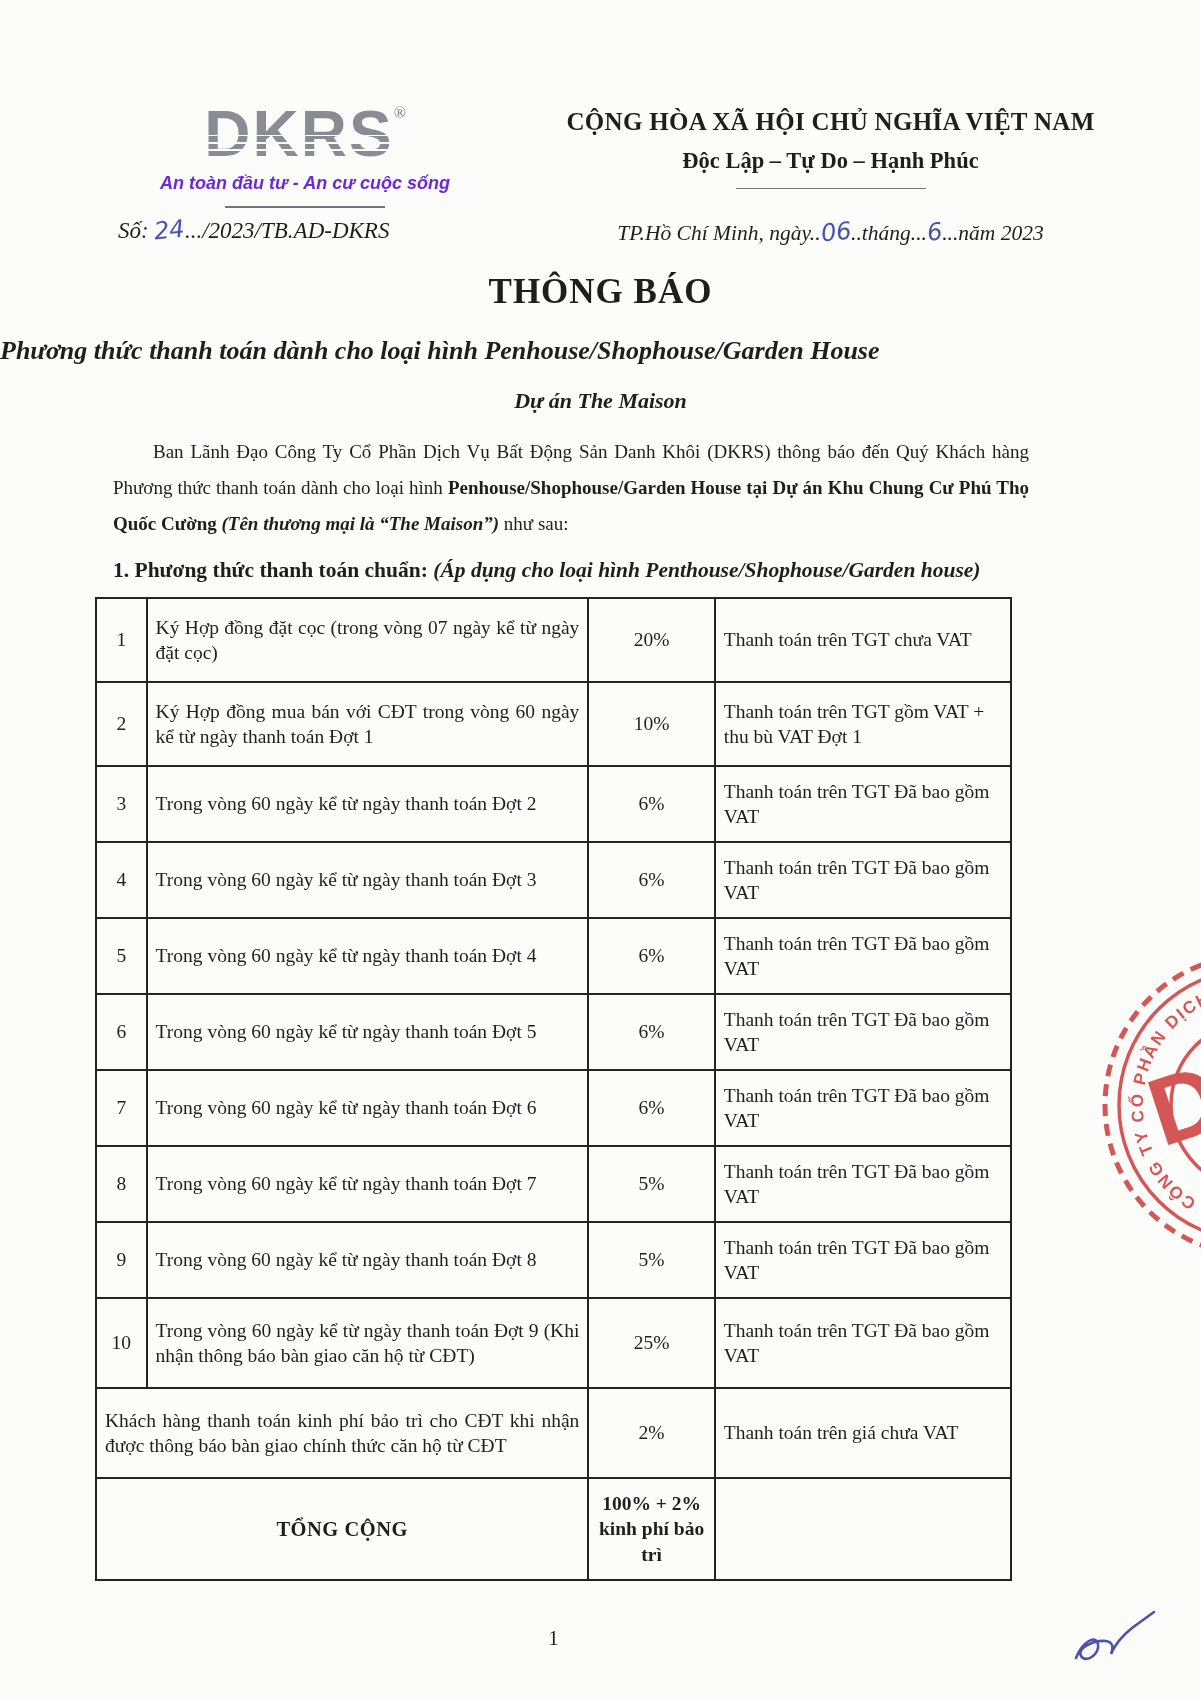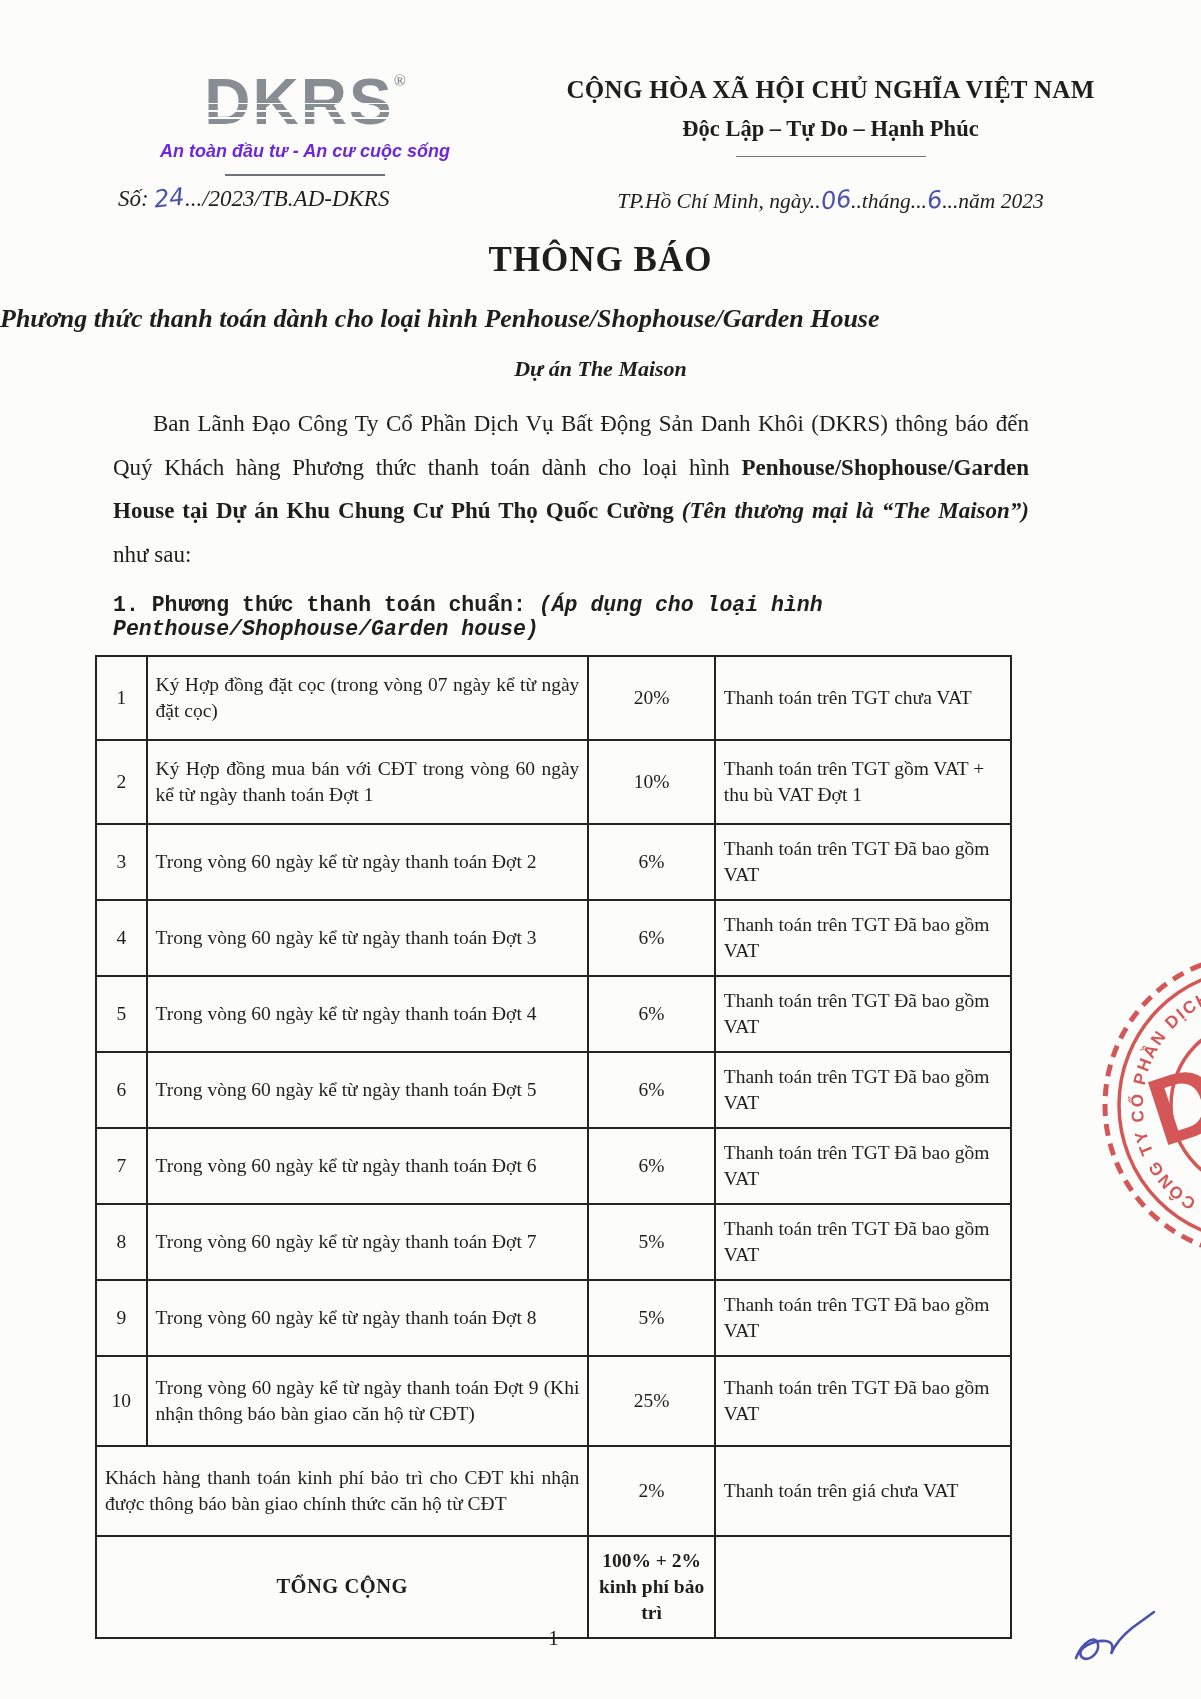--- a/index.html
+++ b/index.html
@@ -2,21 +2,21 @@
 <html><head>
 <meta charset="utf-8">
 <style>
   html,body{margin:0;padding:0;background:#e8e8e8;}
   .page{
     position:relative;width:1201px;height:1699px;margin:0 auto;
     background:#fcfcfa;overflow:hidden;color:#1e1e1e;
     font-family:"Liberation Serif","DejaVu Serif",serif;
   }
   
-  .hdr{display:flex;padding:72px 60px 0 90px;}
+  .hdr{display:flex;padding:104px 60px 0 90px;}
   .hdr-left{width:430px;text-align:center;}
   .logo-wordmark{
     display:inline-block;
     font-family:"Liberation Sans","DejaVu Sans",sans-serif;
     font-weight:bold;font-size:64px;line-height:.95;letter-spacing:2px;
     background-image:linear-gradient(#878d93 0 50%,#fdfdfd 50% 53%,#878d93 53% 62%,#fdfdfd 62% 65%,#878d93 65% 74%,#fdfdfd 74% 77%,#878d93 77% 100%);
     -webkit-background-clip:text;background-clip:text;color:transparent;
   }
   .logo-reg{font-size:16px;color:#8a9095;vertical-align:top;font-weight:bold;-webkit-background-clip:border-box;}
   .logo-banner{
@@ -38,26 +38,26 @@
   .nat-title{font-weight:bold;font-size:25px;letter-spacing:.3px;}
   .nat-motto{font-weight:bold;font-size:22.5px;margin-top:12px;}
   .rule-right{width:190px;border:0;border-top:1.5px solid #777;margin:14px auto 0 auto;}
   .date-line{font-style:italic;font-size:21.5px;margin-top:32px;}
   
   .doc-title{text-align:center;font-weight:bold;font-size:35px;letter-spacing:1px;margin-top:26px;}
   .doc-sub{text-align:left;font-weight:bold;font-style:italic;font-size:26px;margin-top:24px;}
   .doc-sub2{text-align:center;font-weight:bold;font-style:italic;font-size:22px;margin-top:22px;}
   
   .intro{
-    margin:20px 172px 0 113px;font-size:23px;line-height:1.9;
+    margin:20px 172px 0 113px;font-size:19px;line-height:1.9;
     text-align:justify;text-indent:40px;
   }
   .b{font-weight:bold;}
   .bi{font-weight:bold;font-style:italic;}
-  .sec-head{margin:16px 150px 14px 113px;font-size:21.5px;font-family:Liberation Mono, monospace;}
+  .sec-head{margin:16px 150px 14px 113px;font-size:21.5px;}
   
   table.pay{
     border-collapse:collapse;margin-left:95px;width:917px;
     font-size:19.5px;line-height:1.32;table-layout:fixed;
   }
   table.pay th,table.pay td{border:2px solid #232323;padding:6px 8px;vertical-align:middle;}
   table.pay th{font-weight:bold;text-align:center;height:54px;}
   .col-dot{width:50px;}
   .col-term{width:437px;}
   .col-rate{width:125px;}

